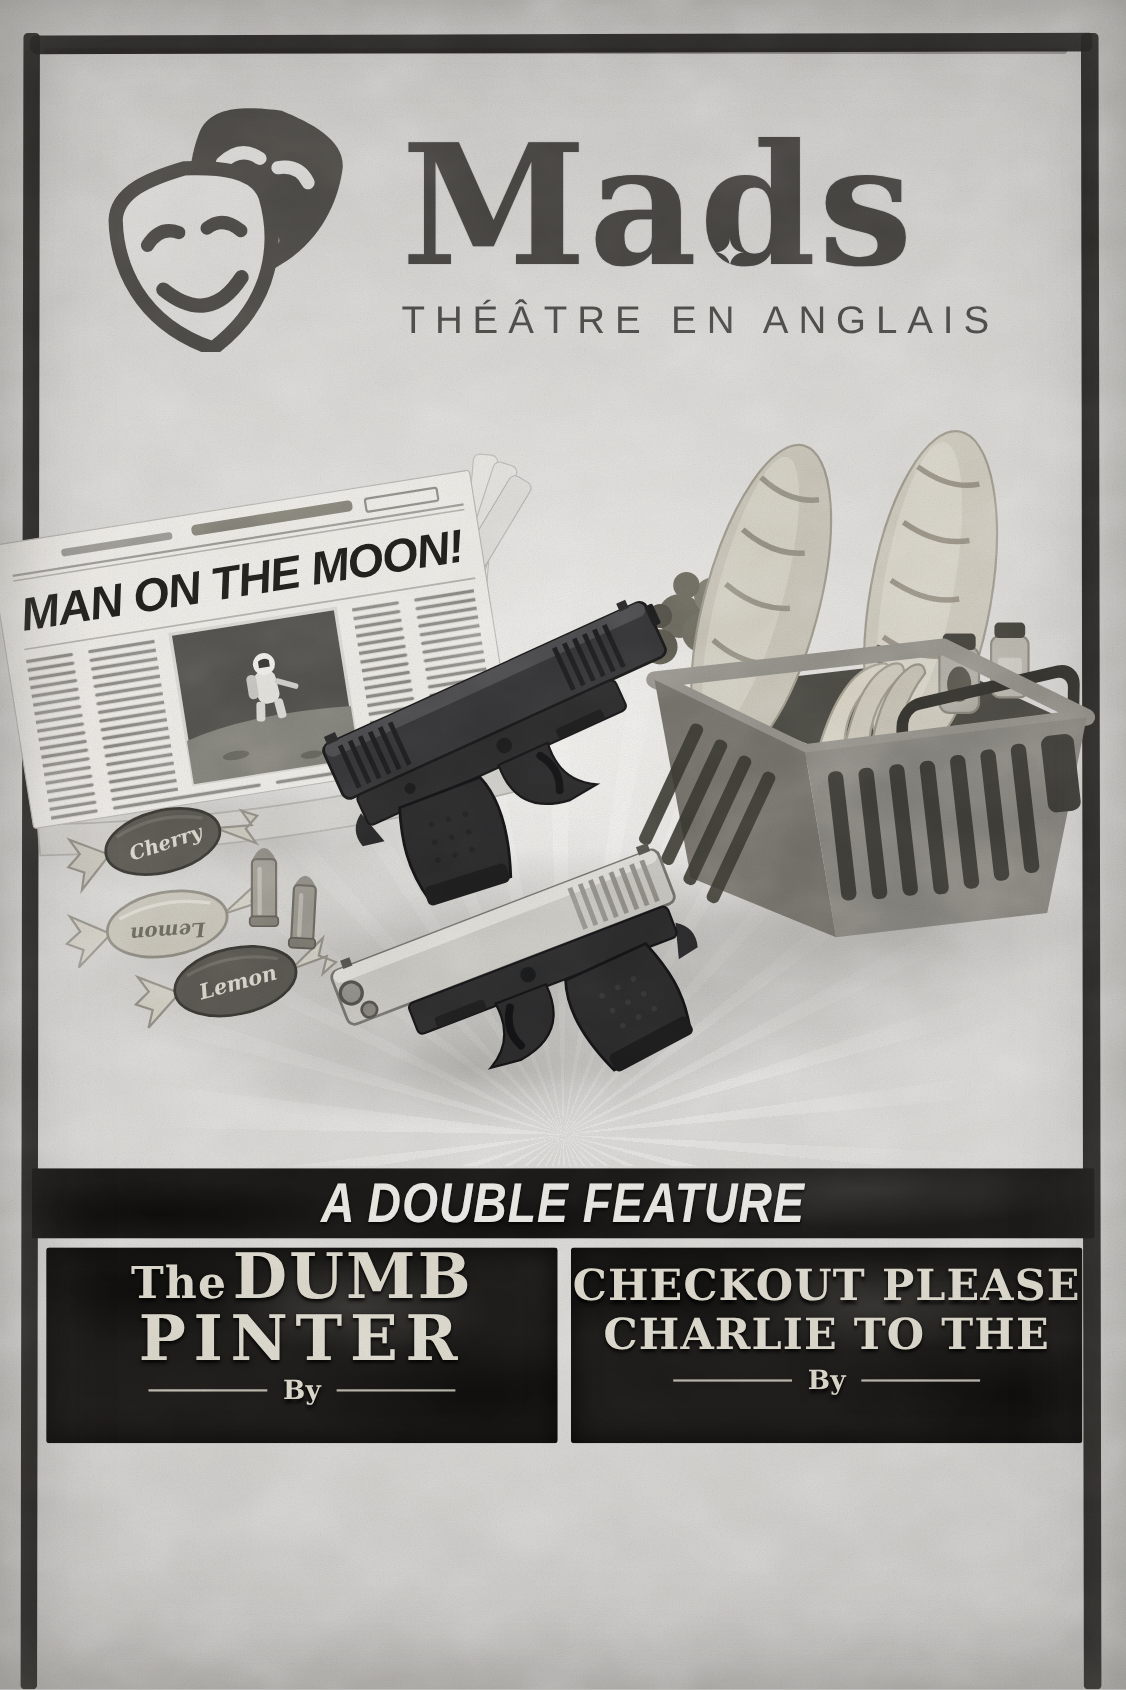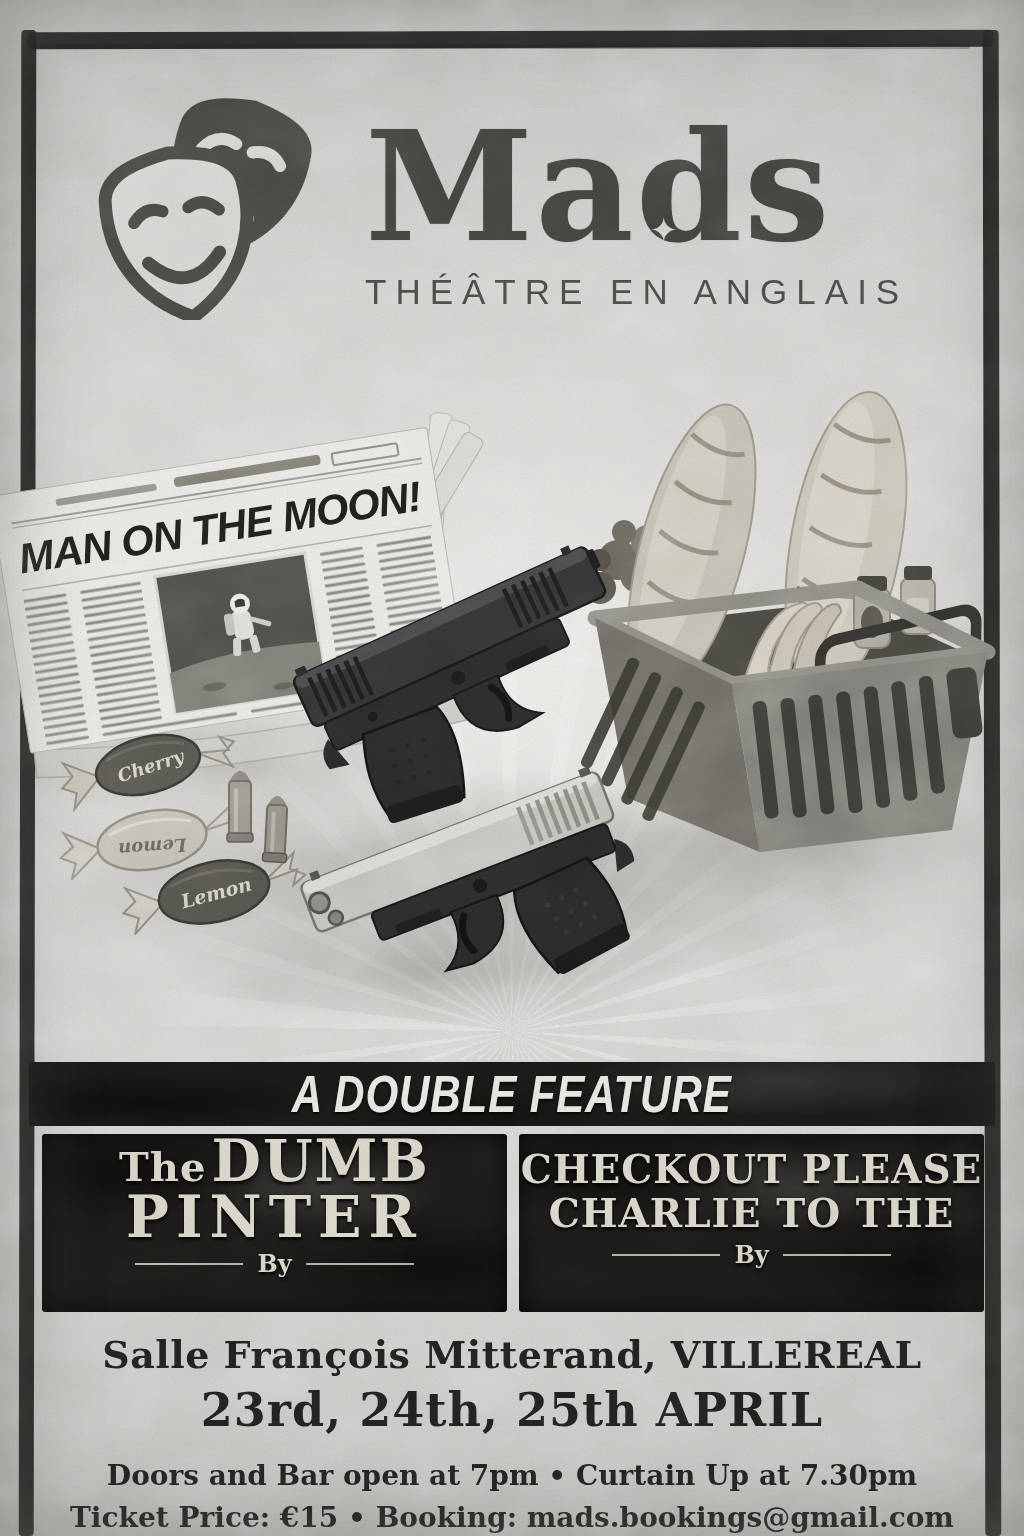--- a/index.html
+++ b/index.html
@@ -388,26 +388,20 @@
         <div class="t-line shadowed">CHARLIE TO THE</div>
         <div class="by-row">
           <span class="by-rule"></span>
           <span class="by-label shadowed">By</span>
           <span class="by-rule"></span>
         </div>
       </div>
     </section>
   </div>
 
-  <footer class="info">
-    <div class="venue">Salle François Mitterand, VILLEREAL</div>
-    <div class="dates">23rd, 24th, 25th APRIL</div>
-    <div class="times">Doors and Bar open at 7pm  •  Curtain Up at 7.30pm</div>
-    <div class="booking">Ticket Price: €15  •  Booking: mads.bookings@gmail.com</div>
-  </footer>
 
   <div class="vignette"></div>
 
   <svg class="grain" width="1024" height="1536">
     <defs>
       <filter id="fFine" x="0" y="0" width="100%" height="100%">
         <feTurbulence type="fractalNoise" baseFrequency="0.8" numOctaves="2" seed="7" stitchTiles="stitch"></feTurbulence>
         <feColorMatrix type="saturate" values="0"></feColorMatrix>
       </filter>
       <filter id="fBlotch" x="0" y="0" width="100%" height="100%">

